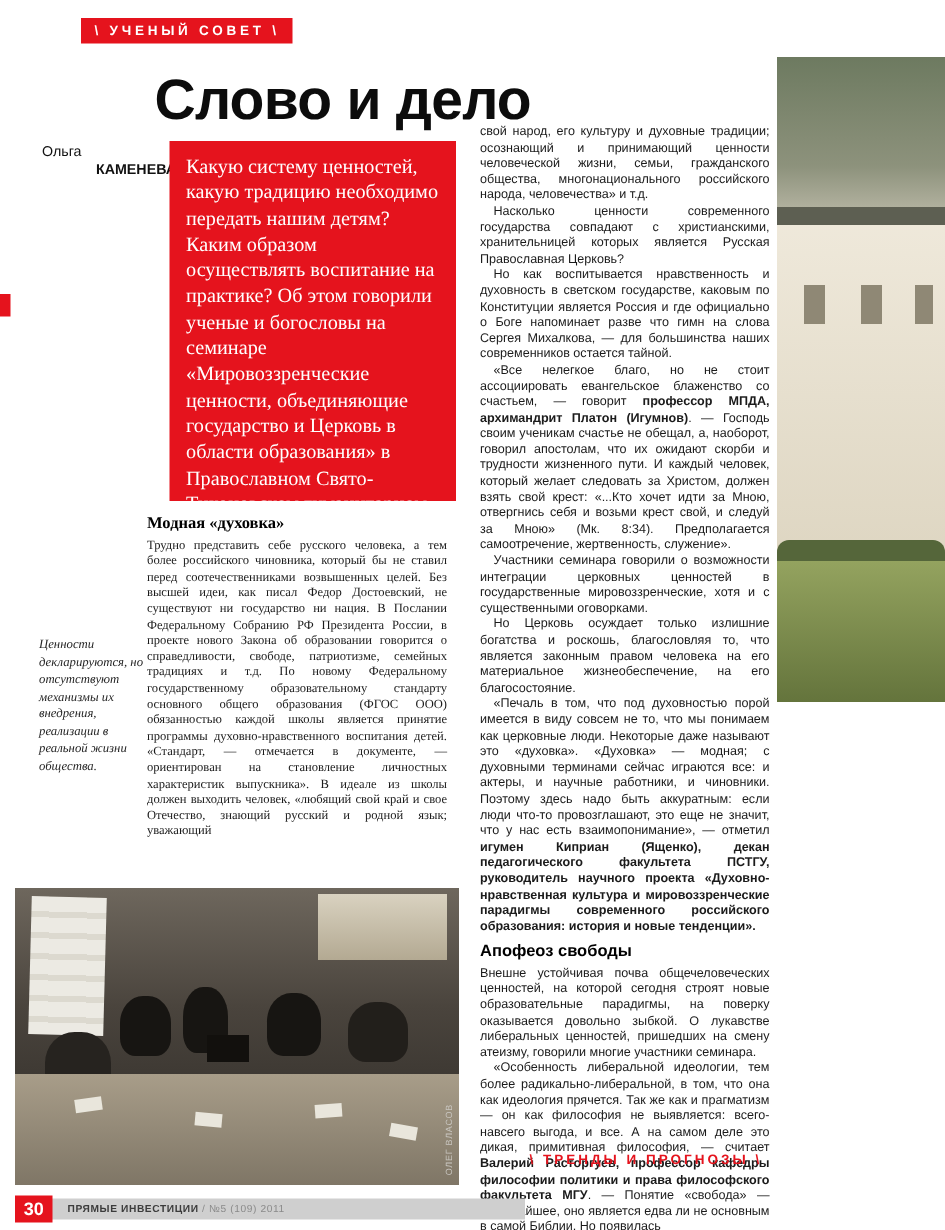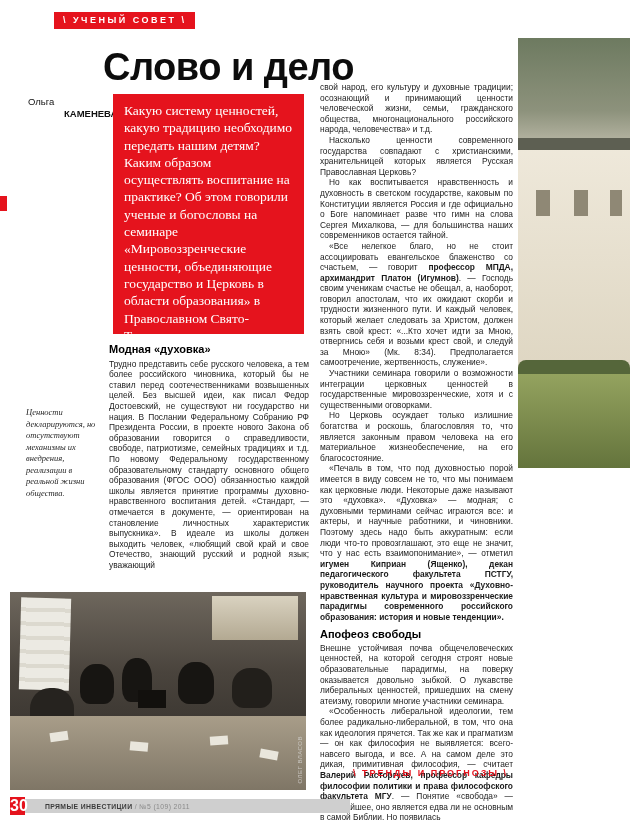--- a/index.html
+++ b/index.html
@@ -15,29 +15,29 @@
            color:#0c0c0c; letter-spacing:-0.5px; font-family:"Liberation Sans",sans-serif;text-align:center; }
 
   .byline { position:absolute; left:28px; top:96px; font-size:9.5px; line-height:11.5px; color:#111; }
   .byline .last { font-weight:bold;margin-left:36px; }
 
   .lead-box { position:absolute; left:113px; top:94px; width:191px; height:240px;
               background:#e5131d; padding:8px 11px; overflow:hidden; }
   .lead-box p { color:#fff; font-family:"Liberation Serif",serif; font-size:13.5px;
                 line-height:17.3px; text-align:left; }
 
-  .margin-note { position:absolute; left:26px; top:407px; width:76px;
+  .margin-note { position:absolute; left:26px; top:424px; width:76px;
                  font-family:"Liberation Serif",serif; font-style:italic;
                  font-size:8.5px; line-height:11.5px; color:#262626; }
 
   .body-text { font-size:8.4px; line-height:10.6px; color:#1b1b1b; text-align:justify; hyphens:auto; }
   .body-text p { text-indent:9px; }
   .body-text p.flush { text-indent:0; }
   .body-text h3 { font-size:11px; color:#000; margin:0 0 4px; text-align:left; }
-  .col-left  { position:absolute; left:109px; top:344px; width:200px; }
+  .col-left  { position:absolute; left:98px; top:344px; width:200px;font-family:Liberation Serif, serif; }
   .col-right { position:absolute; left:320px; top:58px;  width:193px;margin-top:24px; }
   .col-right h3 { margin:7px 0 3px; }
 
   .photo-building { position:absolute; left:518px; top:38px; width:112px; height:430px;
                     overflow:hidden; background:#cfd3c6; }
   .pb-trees { position:absolute; left:0; top:0; width:112px; height:104px;
               background:linear-gradient(180deg,#6d7a60 0%,#8d927c 70%,#b5b4a2 100%); }
   .pb-wall  { position:absolute; left:0; top:104px; width:112px; height:232px;
               background:linear-gradient(180deg,#efe9db,#ded6c2); }
   .pb-roof  { position:absolute; left:0; top:100px; width:112px; height:12px; background:#5d5f52; }
@@ -68,22 +68,22 @@
               background:linear-gradient(180deg,#a89d89,#7f7666); }
   .ps-paper { position:absolute; width:18px; height:9px; background:#e9e6dc; }
   .ps-paper.pp1 { left:40px;  top:140px; transform:rotate(-8deg); }
   .ps-paper.pp2 { left:120px; top:150px; transform:rotate(5deg); }
   .ps-paper.pp3 { left:200px; top:144px; transform:rotate(-4deg); }
   .ps-paper.pp4 { left:250px; top:158px; transform:rotate(10deg); }
   .photo-credit { position:absolute; right:3px; bottom:6px; writing-mode:vertical-rl;
                   transform:rotate(180deg); font-size:6px; letter-spacing:0.5px; color:#c9c6c0; }
 
   .footer-band { position:absolute; left:10px; top:799px; width:340px; height:14px; background:#cfcfcf; }
-  .page-num { position:absolute; left:10px; top:797px; width:15px; height:18px; background:#e5131d;
-              color:#fff; font-size:16px; font-weight:bold; text-align:center; line-height:18px; }
+  .page-num { position:absolute; left:10px; top:797px; width:25px; height:18px; background:#e5131d;
+              color:#fff; font-size:12px; font-weight:bold; text-align:center; line-height:18px; }
   .journal { position:absolute; left:45px; top:803px; font-size:6.8px; letter-spacing:0.4px; color:#3c3c3c; }
   .journal .jn { font-weight:bold; }
   .journal .ji { color:#8a8a8a; }
   .next-tag { position:absolute; left:353px; top:768px; color:#e5131d; font-size:9px;
               font-weight:bold; letter-spacing:2px; }
 </style>
 </head>
 <body>
 
 <div class="page">

